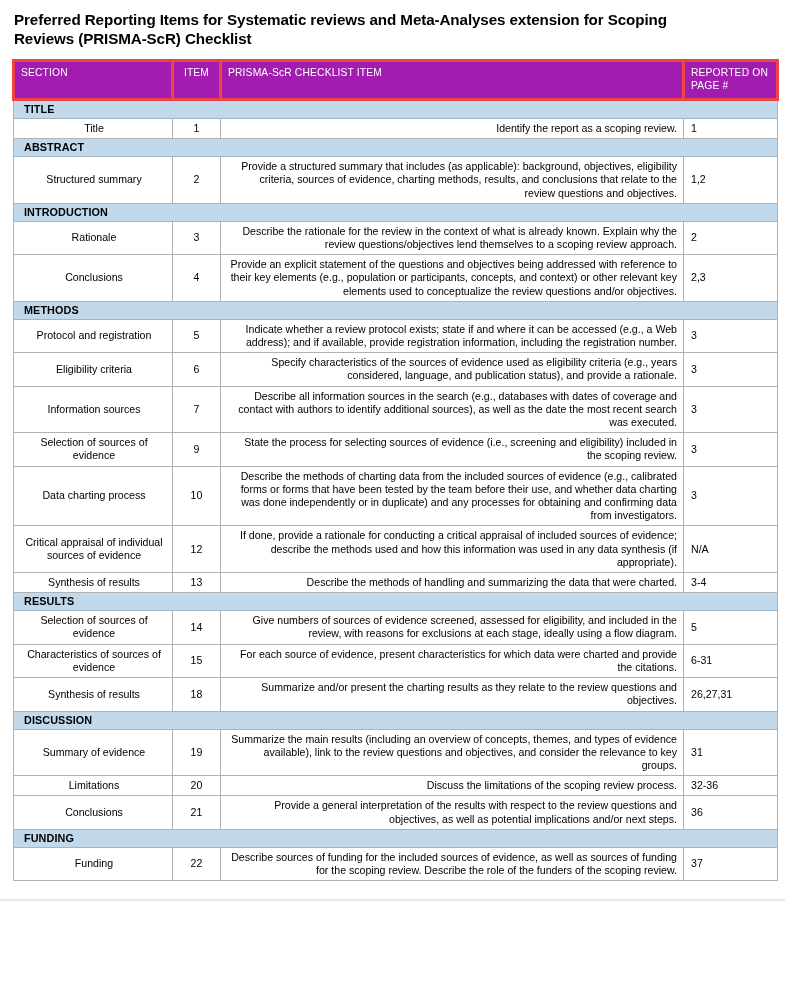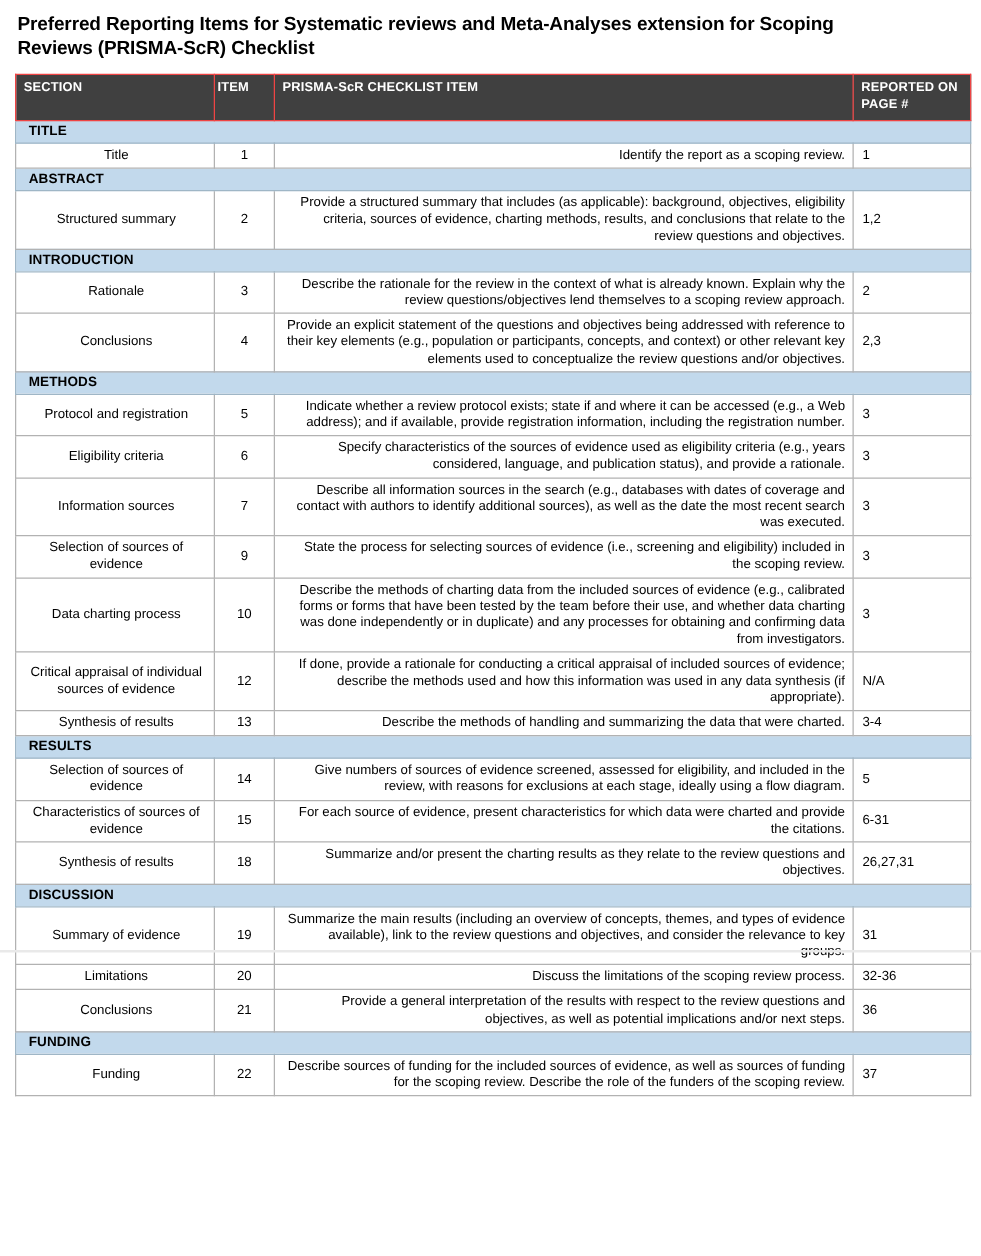--- a/index.html
+++ b/index.html
@@ -9,21 +9,21 @@
   }
   body {
     width: 785px;
     height: 1005px;
     font-family: "Liberation Sans", sans-serif;
     color: #000000;
     overflow: hidden;
   }
   .page {
     width: 785px;
-    height: 762px;
+    height: 901px;
     box-sizing: border-box;
     padding: 6px 14px 0 6px;
     position: relative;
     border-radius: 20px;
   }
   .doc-title {
     font-size: 15.2px;
     font-weight: bold;
     line-height: 19px;
     margin: 4px 0 0 8px;
@@ -36,32 +36,33 @@
     margin-top: 11px;
     margin-left: 6px;
     table-layout: fixed;
   }
   table.checklist col.c-section { width: 159px; }
   table.checklist col.c-item    { width: 48px; }
   table.checklist col.c-desc    { width: 463px; }
   table.checklist col.c-page    { width: 94px; }
 
   thead th {
-    background: #404040;
+    background: #a21caf;
     color: #ffffff;
     font-size: 10.3px;
-    font-weight: bold;
+    font-weight: normal;
     text-align: left;
     vertical-align: top;
     padding: 5px 6px 6px 6px;
-    border: 1px solid #ef4444;
+    border: 3px solid #ef4444;
     line-height: 12.5px;
     letter-spacing: 0.15px;
   }
   thead th.th-item {
+    text-align: center;
     padding-left: 2px;
     padding-right: 2px;
   }
   tr.section-row td {
     background: #c2d9ec;
     font-size: 10.8px;
     font-weight: bold;
     padding: 2px 6px 2px 10px;
     border: 1px solid #9fb6c6;
     border-left-color: #9fb6c6;

